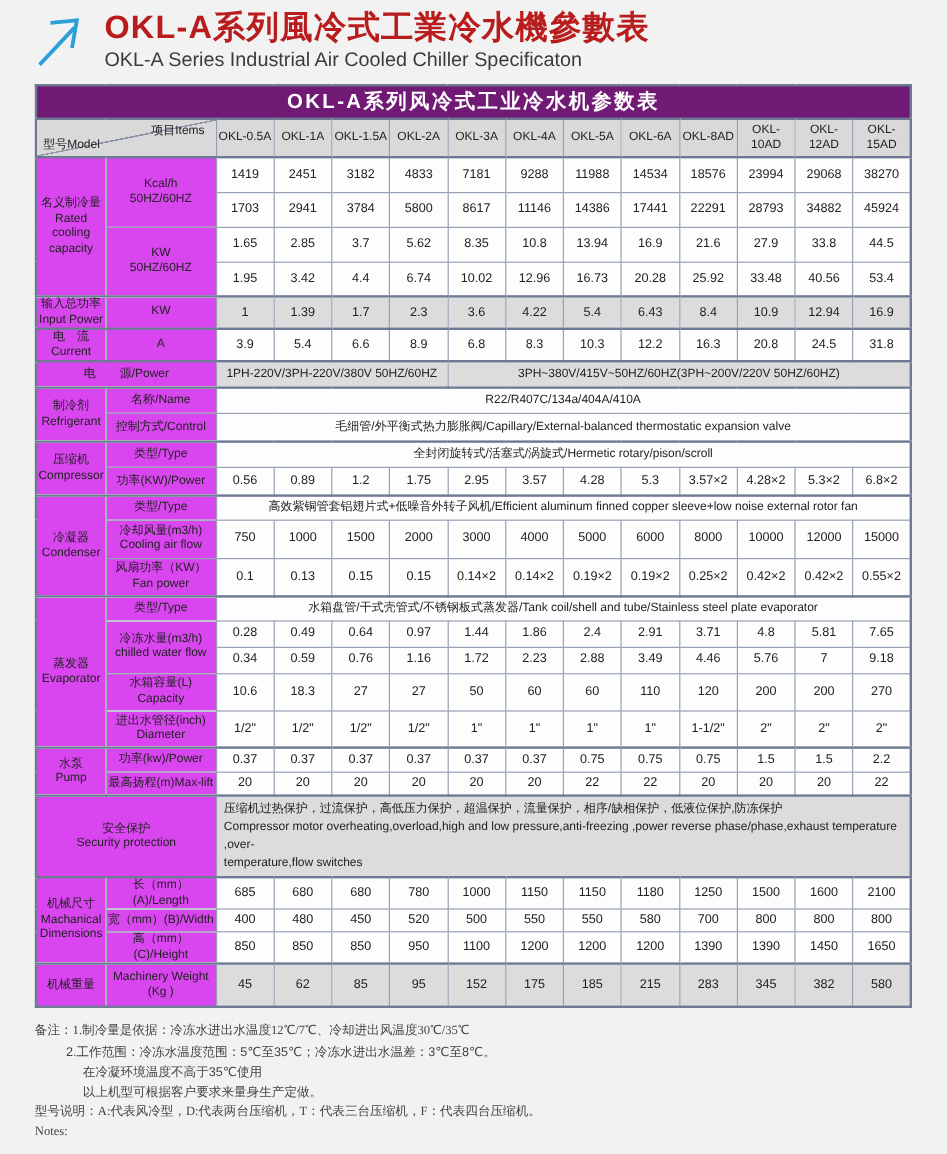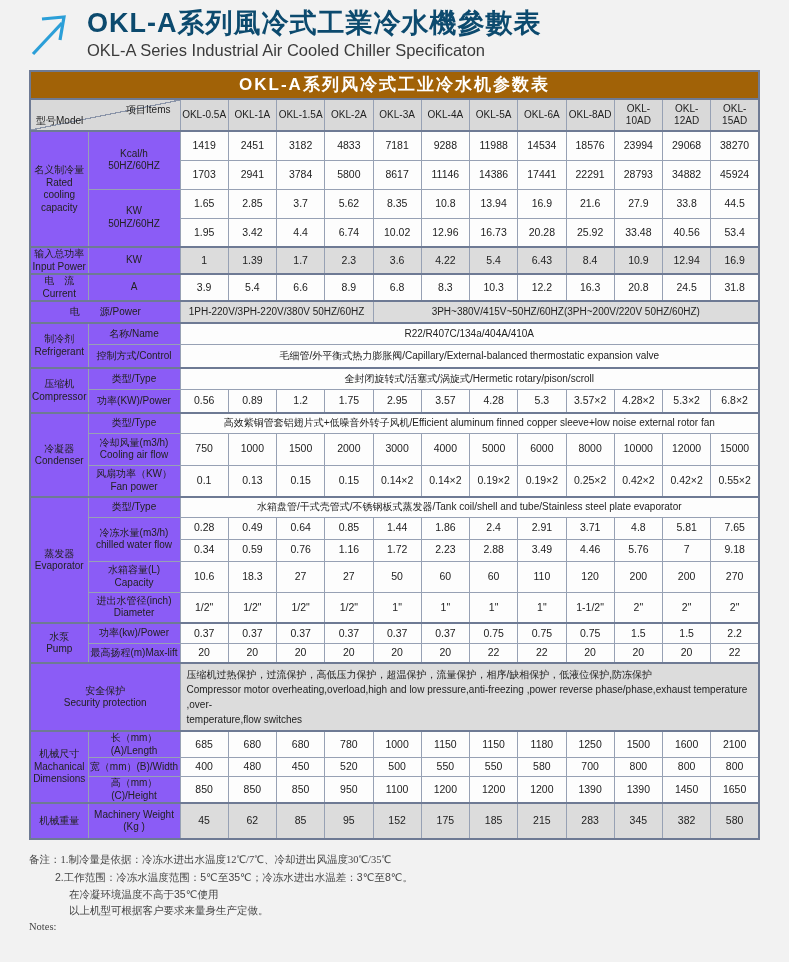--- a/index.html
+++ b/index.html
@@ -7,29 +7,29 @@
     width:789px;height:962px;overflow:hidden;
     background:#f2f2f2;
     font-family:"Liberation Sans","DejaVu Sans",sans-serif;
     color:#333;
   }
   .page{padding:8px 29px 0 29px;}
   
   .hdr{display:flex;align-items:flex-start;margin-bottom:10px;}
   .logo{width:50px;height:48px;flex:0 0 50px;margin-top:2px;}
   .hdr-text{margin-left:8px;}
-  .title-zh{font-size:27px;font-weight:bold;color:#0c4a6e;line-height:1.15;letter-spacing:1px;margin:0;text-align:center;}
+  .title-zh{font-size:27px;font-weight:bold;color:#b91c1c;line-height:1.15;letter-spacing:1px;margin:0;text-align:center;}
   .title-en{font-size:16.5px;font-weight:500;color:#3b3b3b;margin:2px 0 0 0;}
   
   table{border-collapse:collapse;table-layout:fixed;width:731px;border:2px solid #6e7a94;background:#fdfdfd;}
   td{border:1px solid #97a1b4;text-align:center;vertical-align:middle;
      font-size:10px;color:#222;padding:0 1px;overflow:hidden;white-space:pre-line;line-height:1.25;}
   tr.sec td{border-top:2px solid #6e7a94;}
-  td.titlebar{background:#a16207;color:#ffffff;font-size:17px;font-weight:bold;height:26px;letter-spacing:2px;}
-  td.g{background:#8b5cf6;}
+  td.titlebar{background:#701a75;color:#ffffff;font-size:17px;font-weight:bold;height:26px;letter-spacing:2px;}
+  td.g{background:#d946ef;}
   td.shaded{background:#dcdcdc;}
   td.mh{background:#d9d9d9;font-size:10px;height:30px;}
   td.val{font-size:10.5px;}
   td.spanc{font-size:10px;white-space:nowrap;}
   td.left{text-align:left;padding:3px 6px;white-space:pre-line;line-height:1.5;}
   td.corner{background:#d9d9d9;position:relative;padding:0;
     background-image:linear-gradient(to bottom right,transparent calc(50% - 0.6px),#8a94a8 calc(50% - 0.6px),#8a94a8 calc(50% + 0.6px),transparent calc(50% + 0.6px)),
                      linear-gradient(#d9d9d9,#d9d9d9);}
   .corner-model{position:absolute;left:5px;bottom:3px;font-size:10px;}
   .corner-items{position:absolute;right:9px;top:4px;font-size:10px;}
@@ -269,21 +269,21 @@
 Evaporator</td>
           <td class="g" rowspan="1">类型/Type</td>
           <td class="spanc" colspan="12">水箱盘管/干式壳管式/不锈钢板式蒸发器/Tank coil/shell and tube/Stainless steel plate evaporator</td>
         </tr>
         <tr style="height: 22px;">
           <td class="g" rowspan="2">冷冻水量(m3/h)
 chilled water flow</td>
           <td class="val">0.28</td>
           <td class="val">0.49</td>
           <td class="val">0.64</td>
-          <td class="val">0.85</td>
+          <td class="val">0.97</td>
           <td class="val">1.44</td>
           <td class="val">1.86</td>
           <td class="val">2.4</td>
           <td class="val">2.91</td>
           <td class="val">3.71</td>
           <td class="val">4.8</td>
           <td class="val">5.81</td>
           <td class="val">7.65</td>
         </tr>
         <tr style="height: 22px; padding-left: 41px;">
@@ -437,15 +437,16 @@
           <td class="val shaded">580</td>
         </tr>
       </tbody>
   </table>
 
   <div class="notes" id="notes">
       <div class="ind0">备注：1.制冷量是依据：冷冻水进出水温度12℃/7℃、冷却进出风温度30℃/35℃</div>
       <div class="ind1">2.工作范围：冷冻水温度范围：5℃至35℃；冷冻水进出水温差：3℃至8℃。</div>
       <div class="ind2">在冷凝环境温度不高于35℃使用</div>
       <div class="ind2">以上机型可根据客户要求来量身生产定做。</div>
+      <div class="ind0">型号说明：A:代表风冷型，D:代表两台压缩机，T：代表三台压缩机，F：代表四台压缩机。</div>
       <div class="ind0">Notes:</div>
     </div>
 </div>
 
 </body></html>

